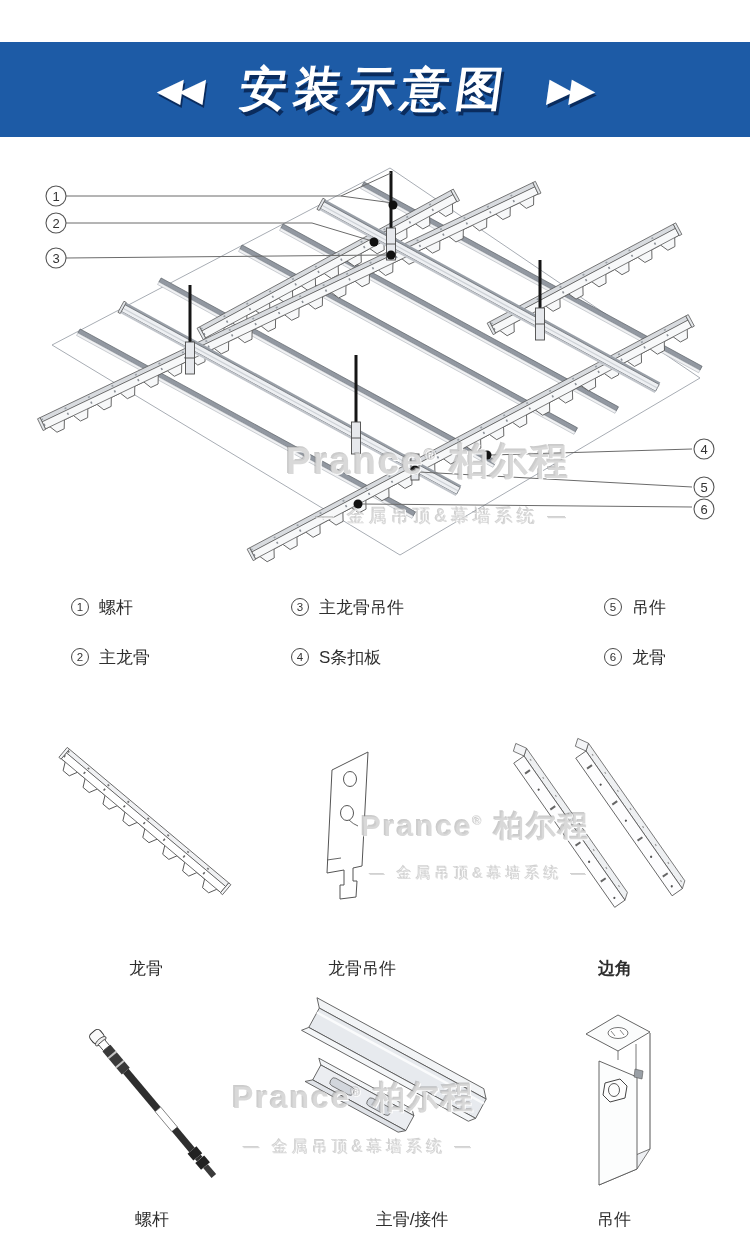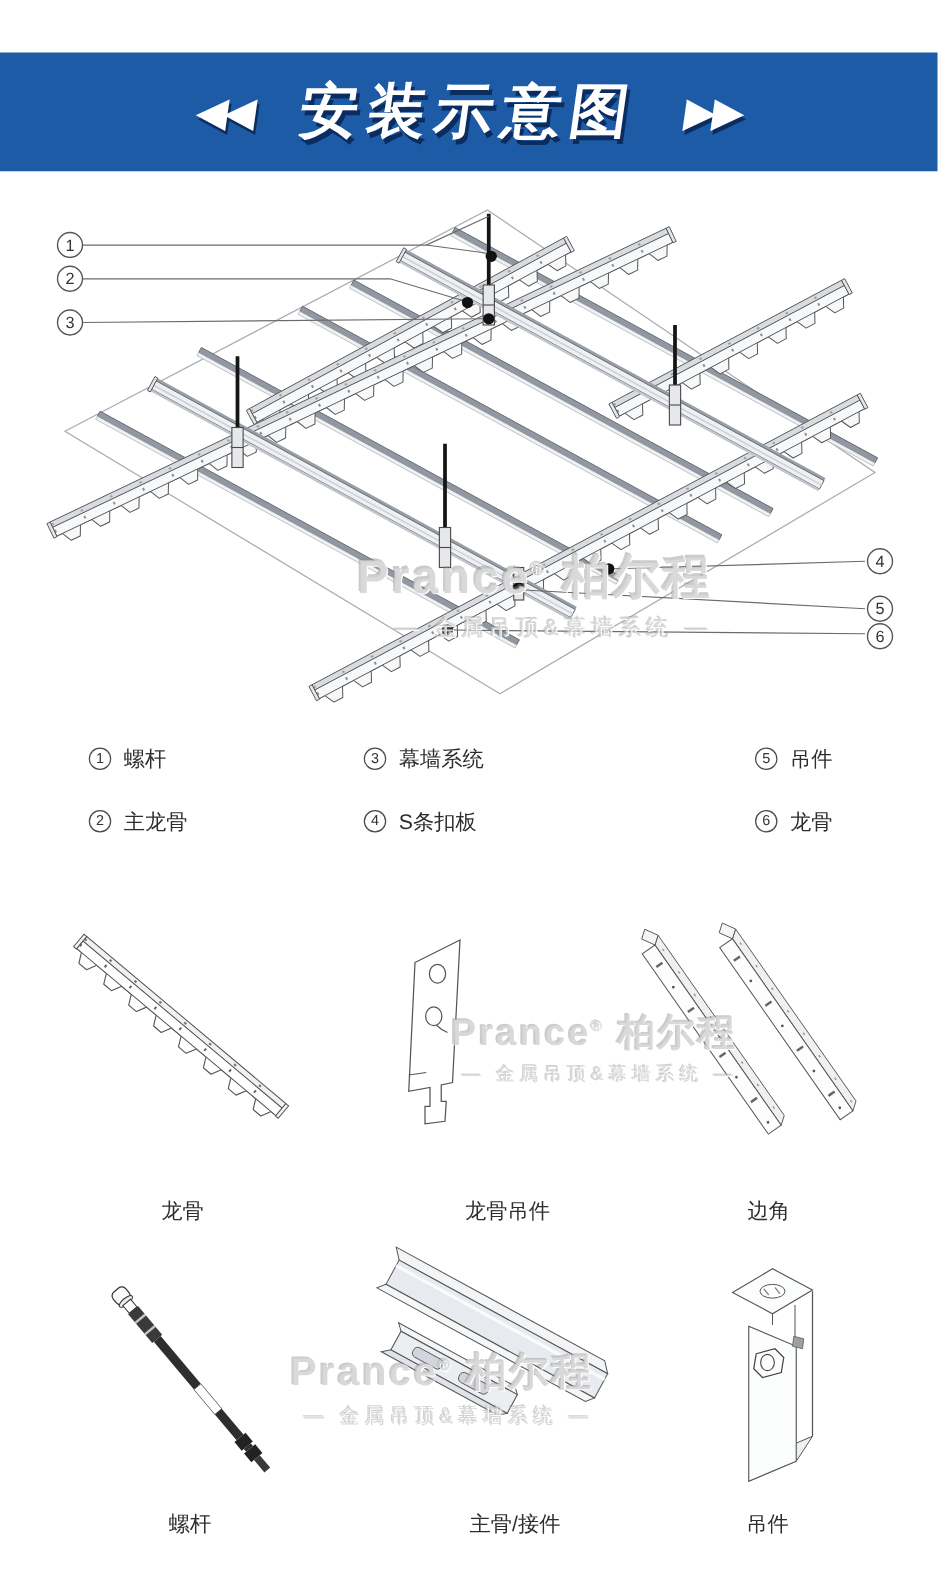--- a/index.html
+++ b/index.html
@@ -27,21 +27,21 @@
 
   
   .cap{position:absolute;transform:translateX(-50%);font-size:17px;color:#2e2e2e;white-space:nowrap;}
 
   
   .wm{position:absolute;text-align:right;z-index:6;pointer-events:none;
       color:rgba(208,208,208,0.8);}
   .wm .wm-logo{font-weight:700;letter-spacing:2px;
       text-shadow:1px 1px 0 rgba(255,255,255,0.95),-1px -1px 0 rgba(140,140,140,0.45);}
   .wm .wm-logo sup{font-size:.4em;}
-  .wm .wm-tag{margin-top:3px;letter-spacing:4px;
+  .wm .wm-tag{margin-top:17px;letter-spacing:4px;
       text-shadow:1px 1px 0 rgba(255,255,255,0.95),-1px -1px 0 rgba(140,140,140,0.40);}
   .wm1 .wm-logo{font-size:38px;} .wm1 .wm-tag{font-size:18px;}
   .wm2 .wm-logo{font-size:30px;} .wm2 .wm-tag{font-size:15px;}
   .wm3 .wm-logo{font-size:32px;} .wm3 .wm-tag{font-size:16px;}
 </style>
 </head>
 <body>
 
 <div class="page">
 
@@ -185,21 +185,21 @@
   <div class="legend-item" style="left:71px;top:598px;">
     <span class="cnum">1</span>
     <span class="clabel">螺杆</span>
   </div>
   <div class="legend-item" style="left:71px;top:648px;">
     <span class="cnum">2</span>
     <span class="clabel">主龙骨</span>
   </div>
   <div class="legend-item" style="left:291px;top:598px;">
     <span class="cnum">3</span>
-    <span class="clabel">幕墙系统</span>
+    <span class="clabel">主龙骨吊件</span>
   </div>
   <div class="legend-item" style="left:291px;top:648px;">
     <span class="cnum">4</span>
     <span class="clabel">S条扣板</span>
   </div>
   <div class="legend-item" style="left:604px;top:598px;">
     <span class="cnum">5</span>
     <span class="clabel">吊件</span>
   </div>
   <div class="legend-item" style="left:604px;top:648px;">
@@ -295,22 +295,22 @@
       <line x1="618" y1="351" x2="618" y2="360" stroke="#555" stroke-width="0.8"></line>
       <polygon points="599,485 637,469 650,449 612,465" fill="#eef0f3" stroke="#555" stroke-width="0.8"></polygon>
       <polygon points="599,361 637,377 637,469 599,485" fill="#fcfdfd" stroke="#555" stroke-width="0.9"></polygon>
       <polygon points="635,369 643,371 642,379 634,377" fill="#9aa0a6" stroke="#555" stroke-width="0.6"></polygon>
       <polygon points="605,383 620,379 627,386 625,398 610,402 603,395" fill="#fdfdfd" stroke="#444" stroke-width="1"></polygon>
       <ellipse cx="614" cy="390" rx="5.5" ry="6.5" fill="none" stroke="#444" stroke-width="0.9"></ellipse>
     </g>
   </svg>
 
   <div class="cap" style="left:146px;top:957px;">龙骨</div>
-  <div class="cap" style="left:362px;top:957px;margin-left:44px;">龙骨吊件</div>
-  <div class="cap" style="left:615px;top:957px;">边角</div>
+  <div class="cap" style="left:362px;top:957px;">龙骨吊件</div>
+  <div class="cap" style="left:615px;top:957px;font-weight:bold;">边角</div>
   <div class="cap" style="left:152px;top:1208px;">螺杆</div>
   <div class="cap" style="left:412px;top:1208px;">主骨/接件</div>
   <div class="cap" style="left:614px;top:1208px;">吊件</div>
 
   <div class="wm wm1" style="left:230px;top:436px;width:340px;">
     <div class="wm-logo"><span>Prance</span><sup>®</sup> <span>柏尔程</span></div>
     <div class="wm-tag">— 金属吊顶&amp;幕墙系统 —</div>
   </div>
   <div class="wm wm2" style="left:300px;top:806px;width:290px;">
     <div class="wm-logo"><span>Prance</span><sup>®</sup> <span>柏尔程</span></div>

